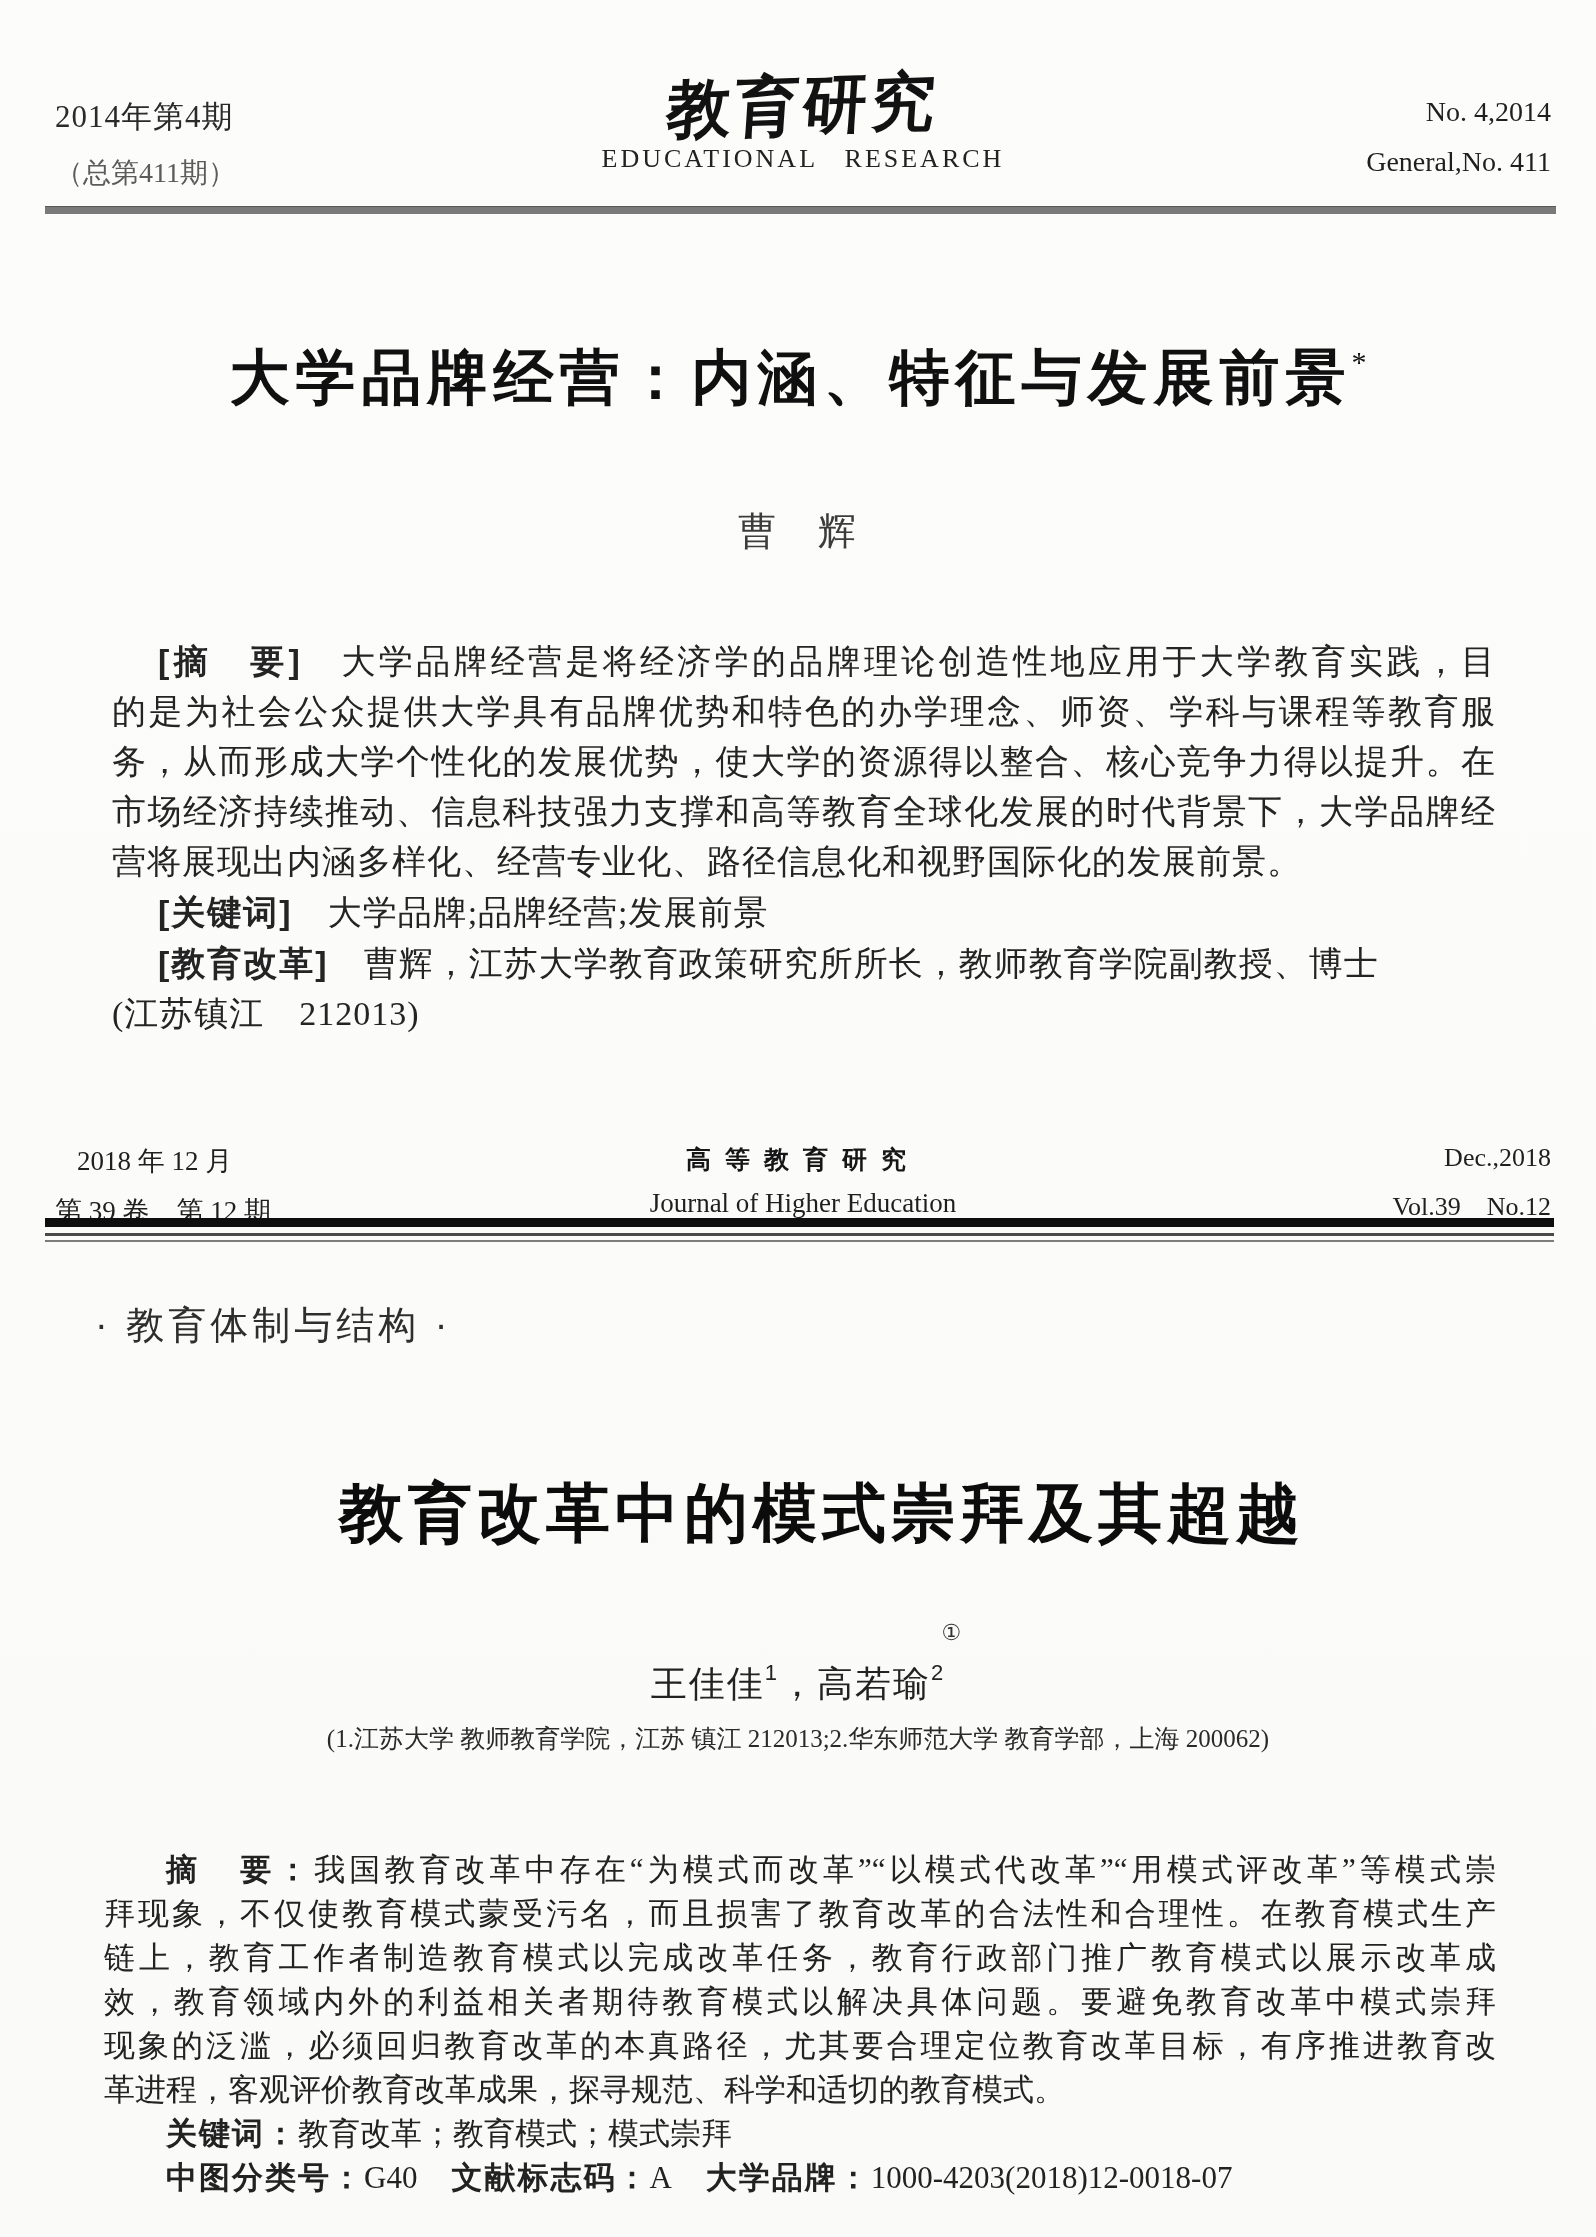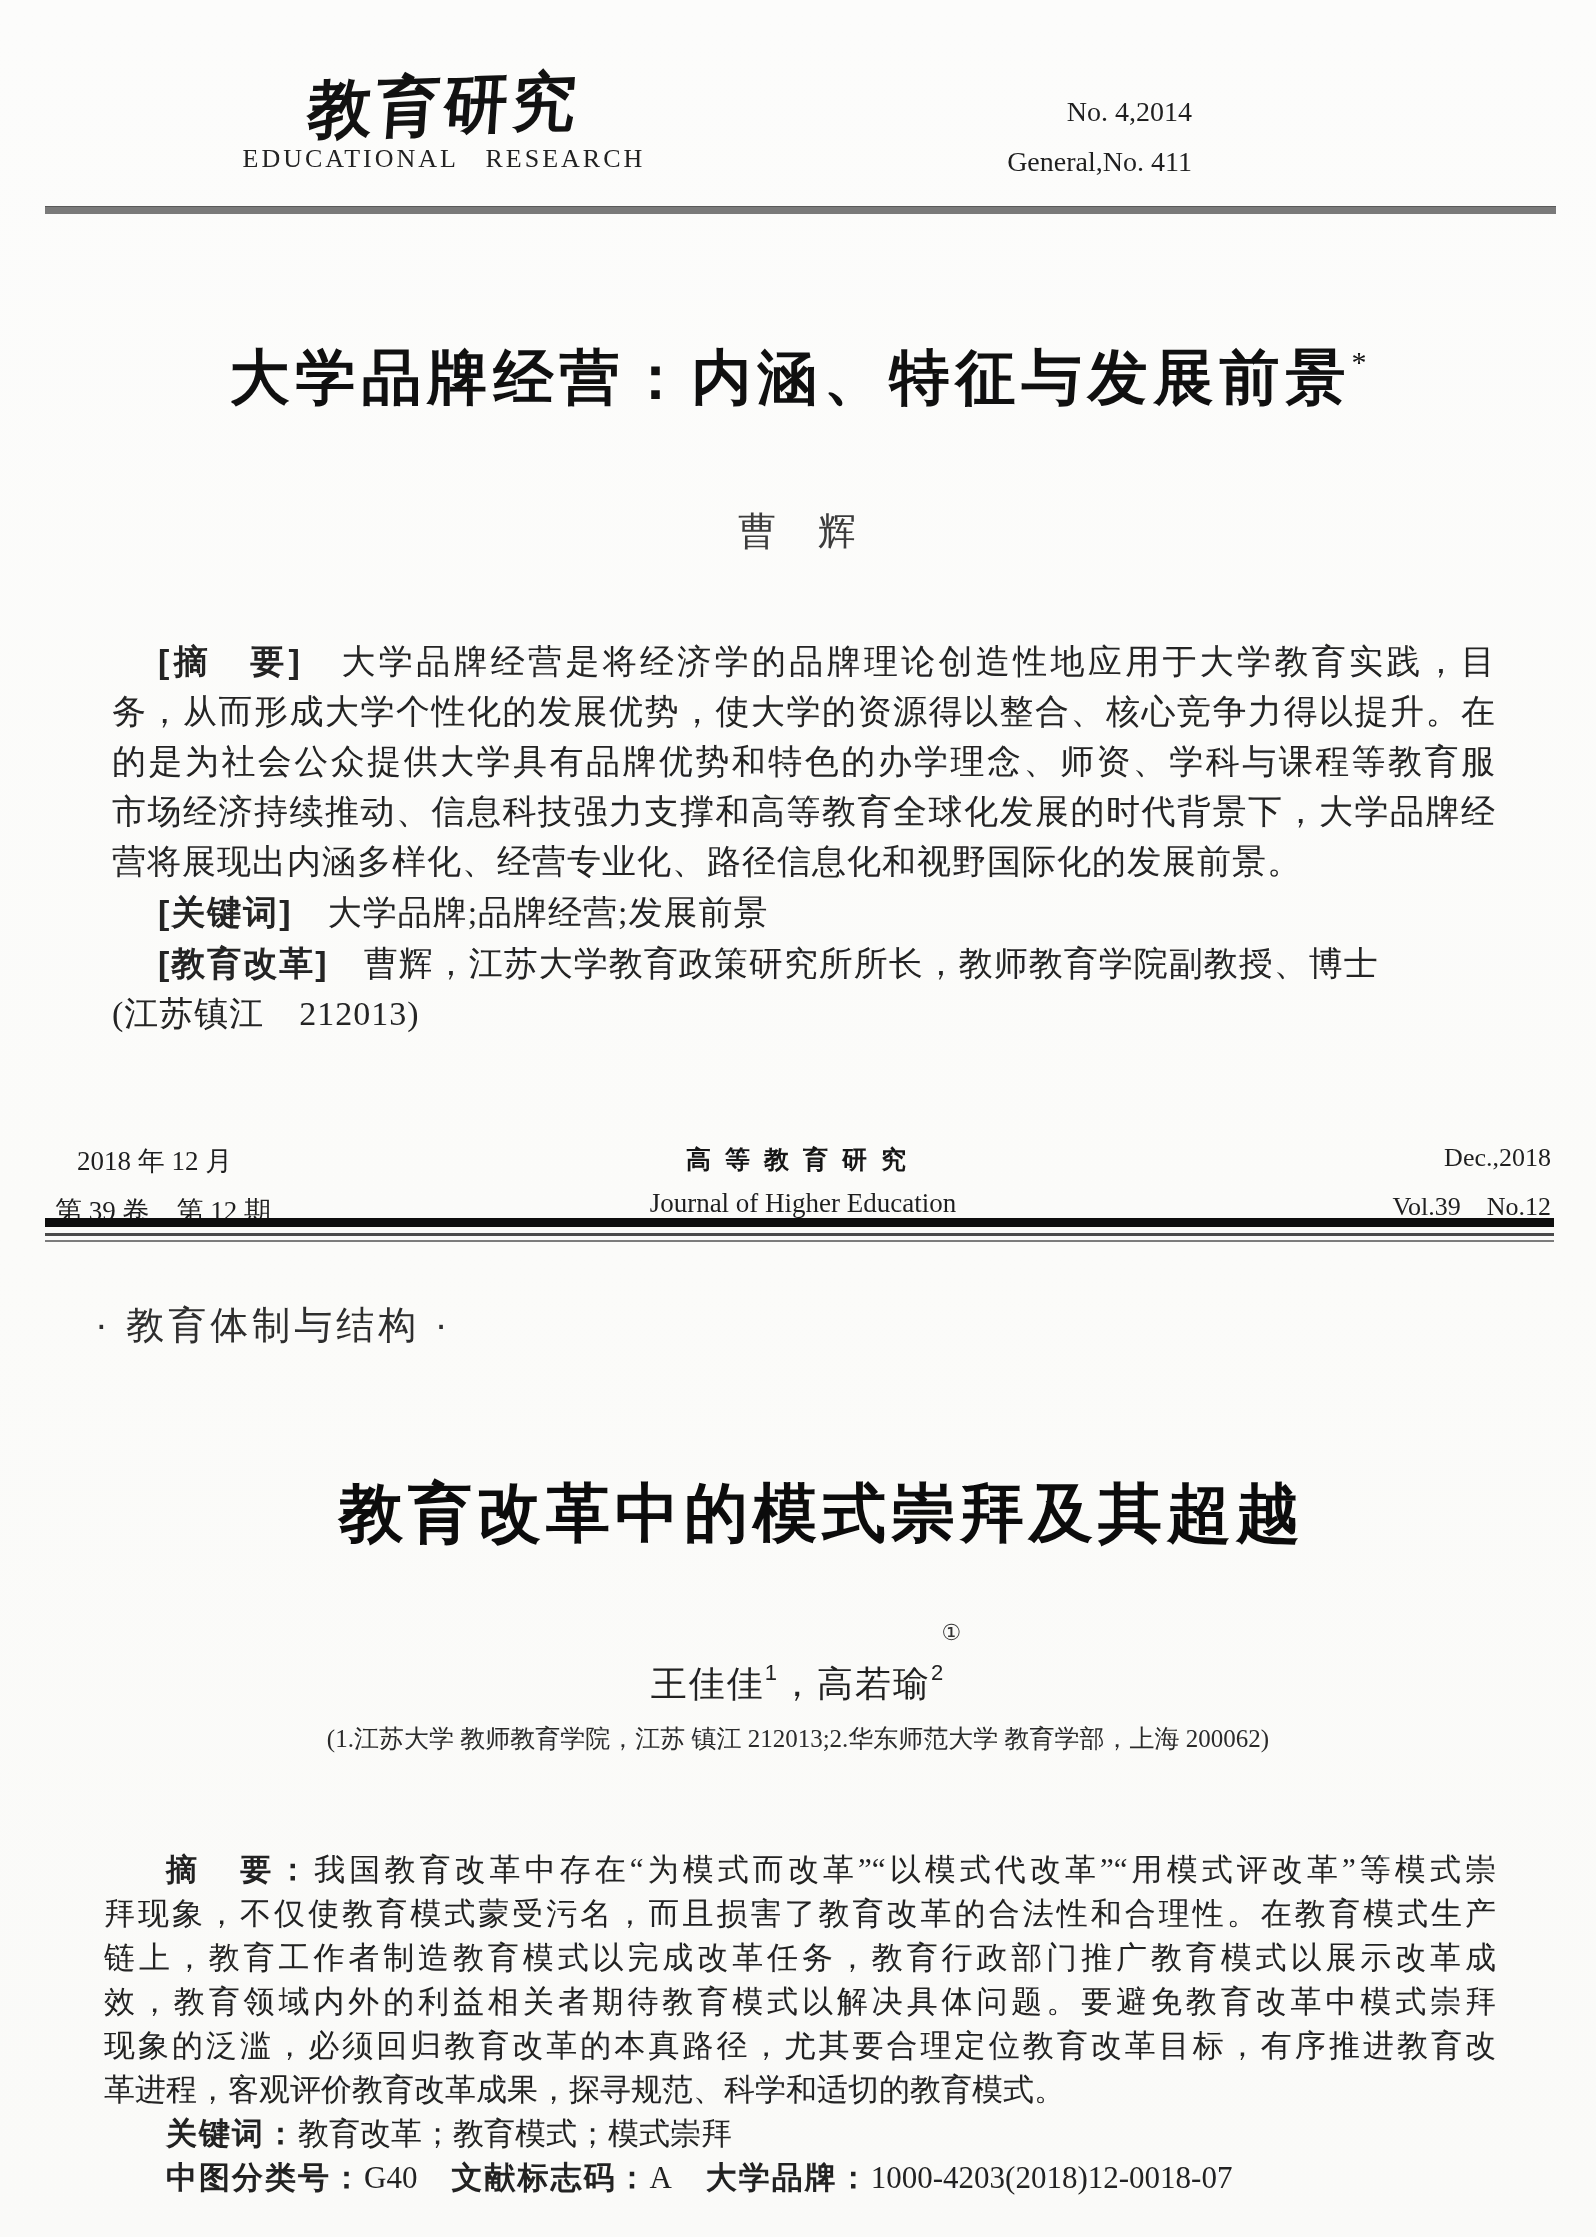--- a/index.html
+++ b/index.html
@@ -105,39 +105,43 @@
   }
   .indent2 { text-indent: 62px; }
   .metagap { display: inline-block; width: 34px; }
 </style>
 </head>
 <body>
 
 <div class="page">
 
   <header class="jheader jheader1">
+    <div class="jh-left">
+      <div class="j1-issue">2014年第4期</div>
+      <div class="j1-general">（总第411期）</div>
+    </div>
     <div class="jh-center">
       <div class="logo1">教育研究</div>
       <div class="logo1en">EDUCATIONAL RESEARCH</div>
     </div>
     <div class="jh-right">
       <div class="j1-no">No. 4,2014</div>
       <div class="j1-generalno">General,No. 411</div>
     </div>
   </header>
   <div class="rule1"></div>
 
   <h1 class="title1"><span>大学品牌经营：内涵、特征与发展前景</span><sup>*</sup></h1>
 
   <div class="author1">曹　辉</div>
 
   <section class="abs1">
     <div class="line just indent1"><b class="lab">[摘　要]</b><span>　大学品牌经营是将经济学的品牌理论创造性地应用于大学教育实践，目</span></div>
+    <div class="line just">的是为社会公众提供大学具有品牌优势和特色的办学理念、师资、学科与课程等教育服</div>
     <div class="line just">务，从而形成大学个性化的发展优势，使大学的资源得以整合、核心竞争力得以提升。在</div>
-    <div class="line just">的是为社会公众提供大学具有品牌优势和特色的办学理念、师资、学科与课程等教育服</div>
     <div class="line just">市场经济持续推动、信息科技强力支撑和高等教育全球化发展的时代背景下，大学品牌经</div>
     <div class="line">营将展现出内涵多样化、经营专业化、路径信息化和视野国际化的发展前景。</div>
     <div class="line indent1"><b class="lab">[关键词]</b><span>　大学品牌;品牌经营;发展前景</span></div>
     <div class="line indent1"><b class="lab">[教育改革]</b><span>　曹辉，江苏大学教育政策研究所所长，教师教育学院副教授、博士</span></div>
     <div class="line">(江苏镇江　212013)</div>
   </section>
 
   <header class="jheader jheader2">
     <div class="jh-left">
       <div class="j2-date">2018 年 12 月</div>

